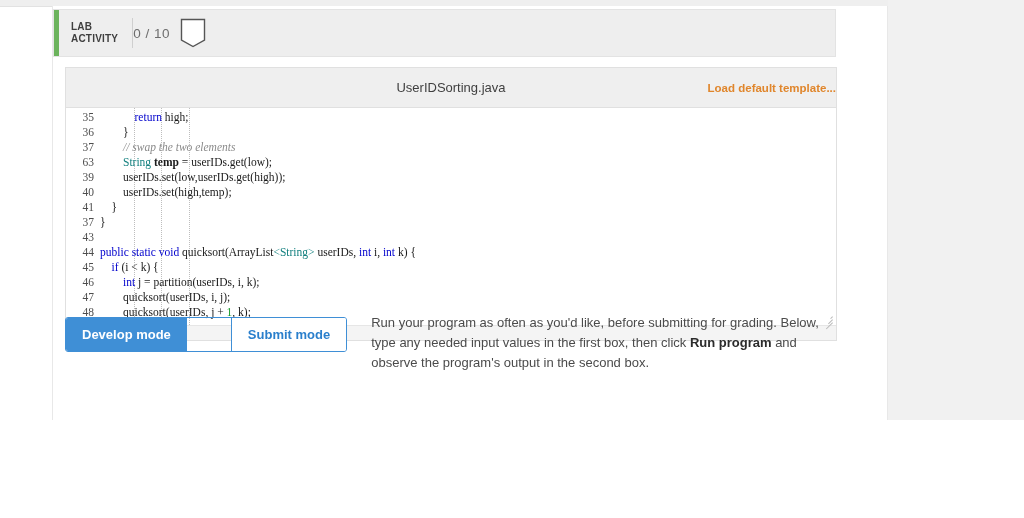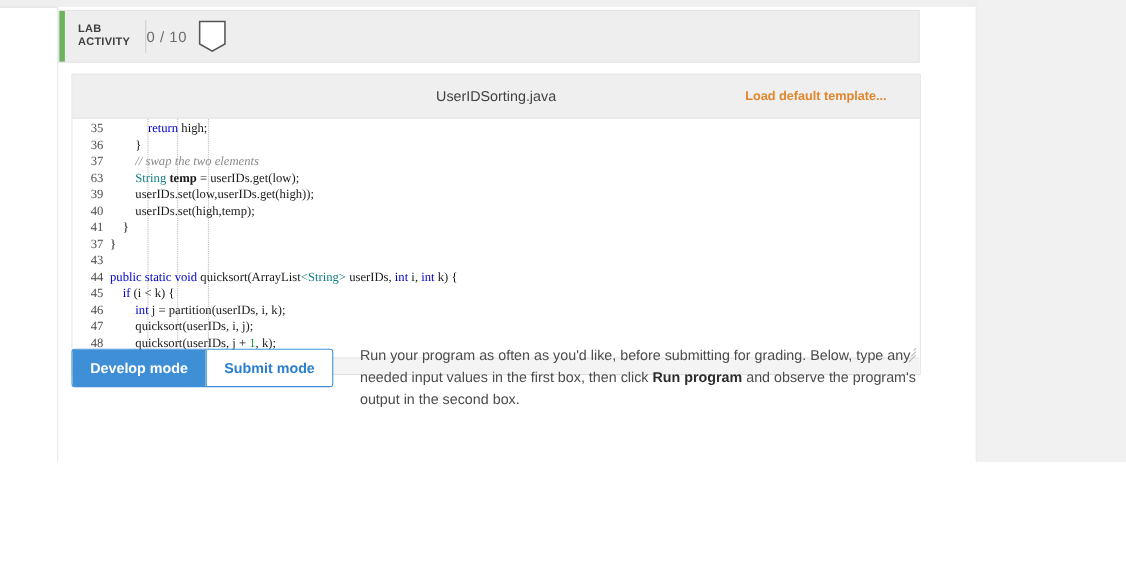--- a/index.html
+++ b/index.html
@@ -113,21 +113,21 @@
     display: flex;
     align-items: center;
     justify-content: center;
   }
   .filename {
     font-size: 13px;
     color: #3f3f3f;
   }
   .load-template {
     position: absolute;
-    right: 30px;
+    right: 0;
     top: 50%;
     transform: translateY(-50%);
     font-size: 11.5px;
     font-weight: bold;
     color: #e0862c;
     cursor: pointer;
   }
 
   
   .code-area {
@@ -217,20 +217,21 @@
     display: flex;
     align-items: flex-start;
   }
   .mode-group {
     flex: 0 0 auto;
     display: flex;
     border: 1px solid #3f8fd6;
     border-radius: 3px;
     overflow: hidden;
     margin-top: 4px;
+    gap: 44px;
   }
   .mode-btn {
     font-size: 13px;
     font-weight: bold;
     padding: 9px 16px;
     cursor: pointer;
     white-space: nowrap;
   }
   .mode-btn.active {
     background: #3f8fd6;

